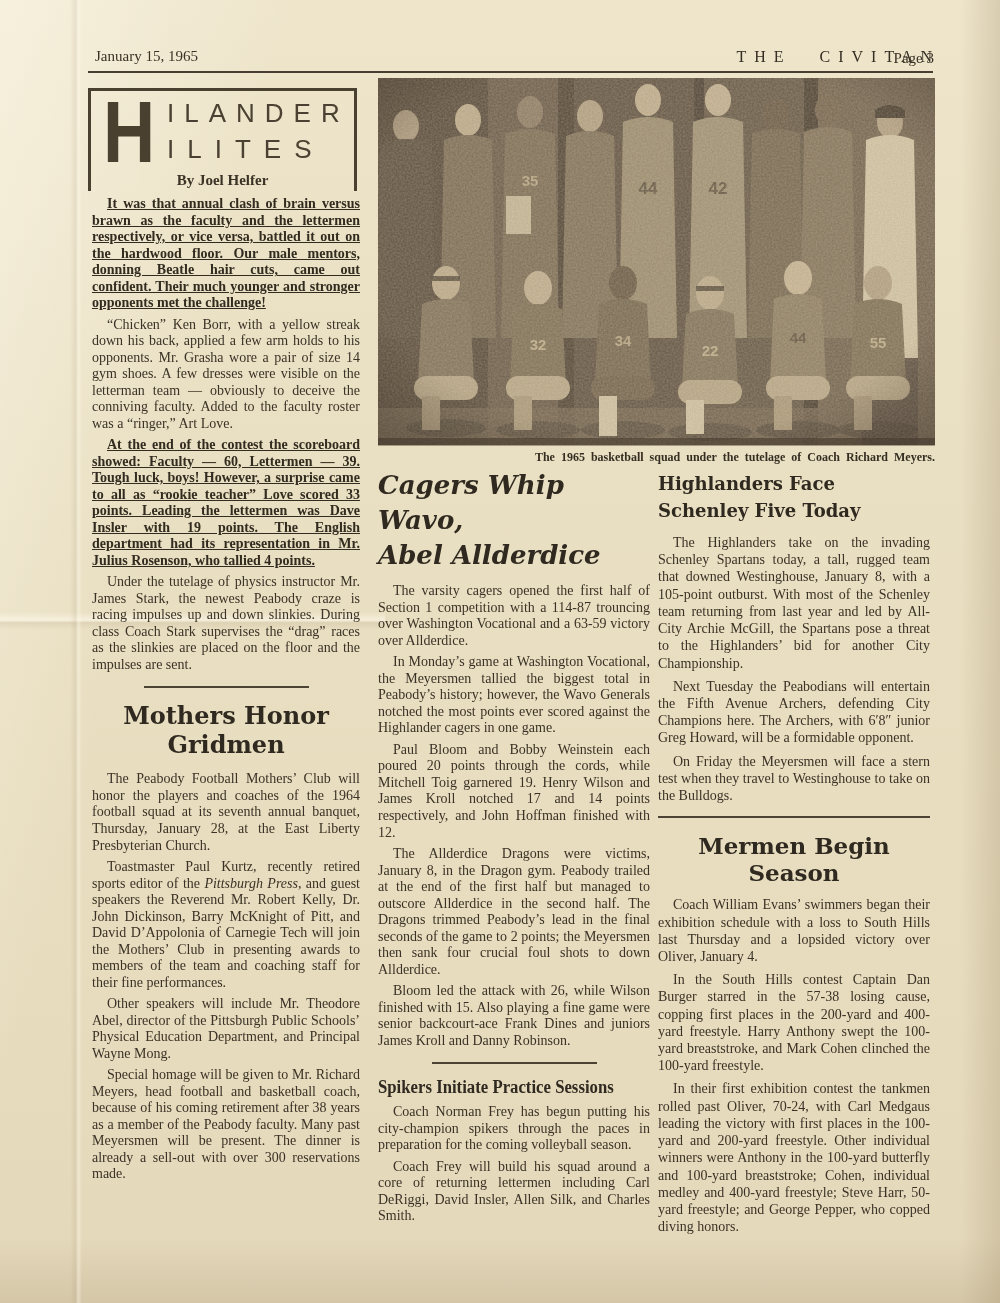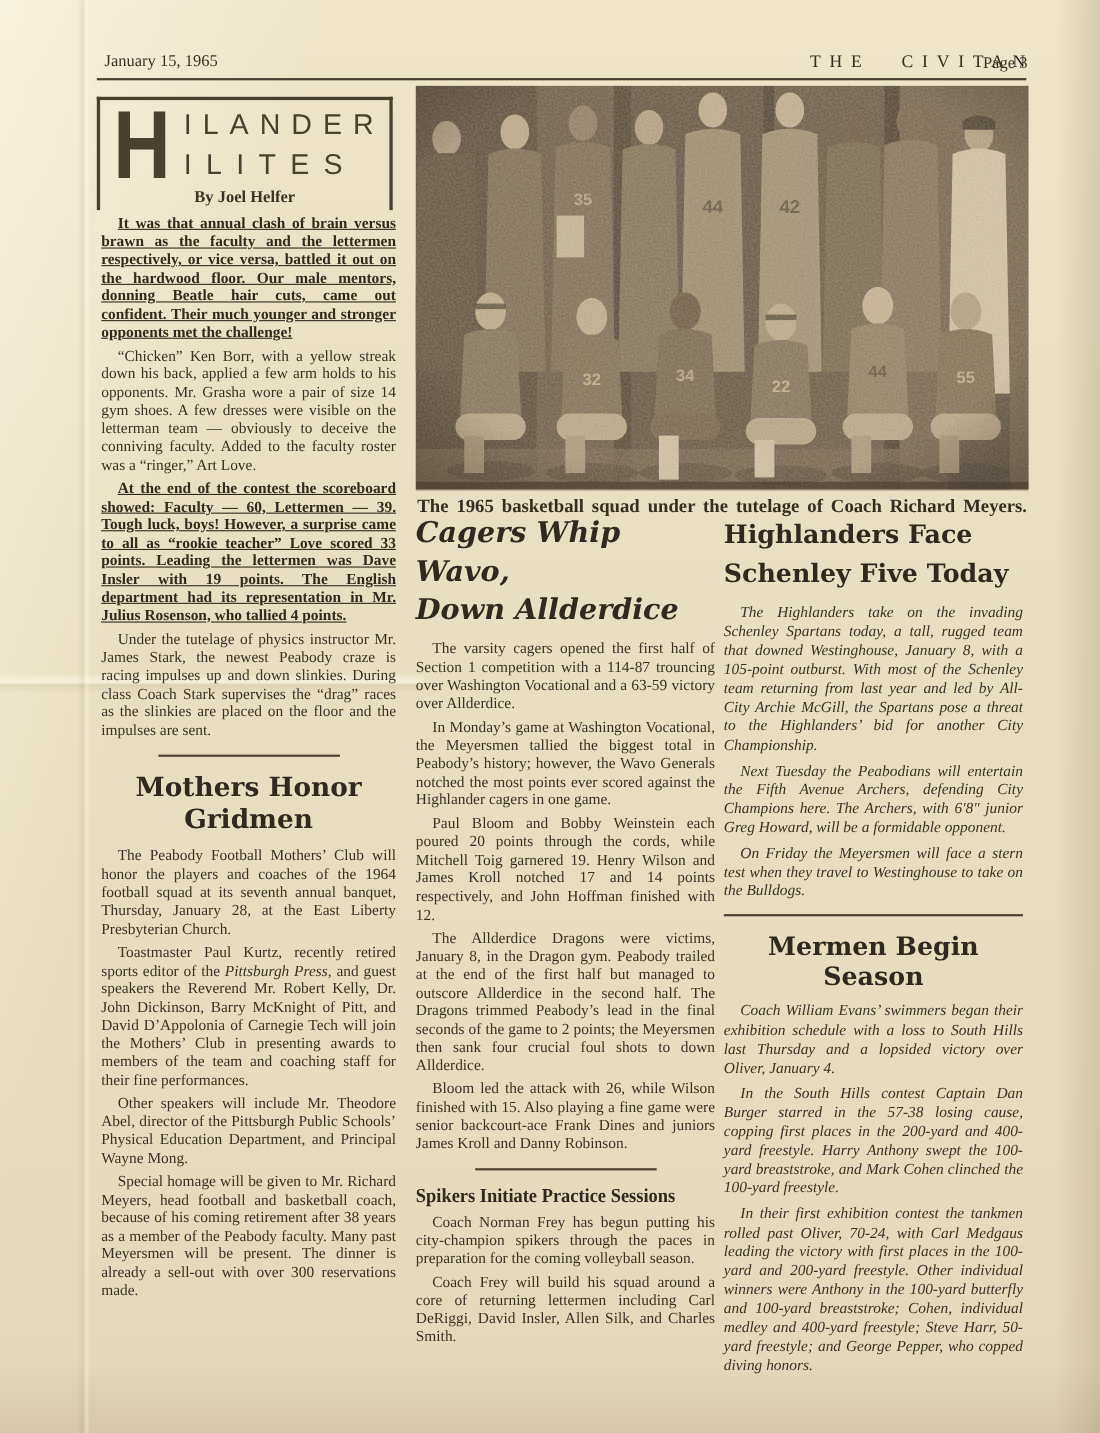--- a/index.html
+++ b/index.html
@@ -59,40 +59,40 @@
   
   .col{position:absolute;color:#3a3226;}
   .col p{
     margin:0 0 5px 0;text-align:justify;text-indent:15px;
     font-size:14px;line-height:1.18;
   }
   .col p.b{font-weight:bold;color:#322b1f;text-decoration:underline;}
   .col-left{left:92px;top:196px;width:268px;}
   .col-mid{left:378px;top:468px;width:272px;}
   .col-right{left:658px;top:470px;width:272px;}
-  .col-right p{line-height:1.23;margin-bottom:6px;font-style:italic;}
+  .col-right p{line-height:1.23;margin-bottom:6px;}
   .rule-short{width:165px;height:2px;background:#4c4334;margin:13px auto 13px auto;}
   .rule-full{width:100%;height:2px;background:#4c4334;margin:12px auto 14px auto;}
   
   .hl{font-family:"DejaVu Serif",serif;font-weight:bold;color:#2f2920;}
   .hl-cagers{font-style:italic;font-size:26px;line-height:1.35;margin:0 0 10px 0;}
-  .hl-two{font-size:23px;line-height:1.5;margin:0 0 10px 0;}
+  .hl-two{font-size:18px;line-height:1.5;margin:0 0 10px 0;}
   .hl-mothers{font-size:24px;text-align:center;margin:0 0 12px 0;}
   .hl-mermen{font-size:23px;margin:0 0 10px 0;text-align:center;}
   .hl-spikers{
     font-family:"Liberation Serif",serif;font-weight:bold;font-size:18px;color:#2f2920;
     white-space:nowrap;transform:scaleX(0.93);transform-origin:left;
     margin:0 0 6px 0;
   }
   .ital{font-style:italic;}
   
   .photo{position:absolute;left:378px;top:78px;width:557px;height:367px;box-shadow:0 1px 0 rgba(60,48,32,0.4);}
   .caption{
-    position:absolute;left:378px;top:450px;width:557px;text-align:center;
-    font-weight:bold;font-size:17px;color:#352e22;word-spacing:3px;
+    position:absolute;left:378px;top:450px;width:557px;text-align:right;
+    font-weight:bold;font-size:12px;color:#352e22;word-spacing:3px;
   }
 </style>
 </head>
 <body>
 
 <div class="page">
   <div class="crease-h"></div>
   <div class="crease-v"></div>
 
   <div class="hdr-date">January 15, 1965</div>
@@ -238,21 +238,21 @@
 
     <p>The Peabody Football Mothers’ Club will honor the players and coaches of the 1964 football squad at its seventh annual banquet, Thursday, January 28, at the East Liberty Presbyterian Church.</p>
     <p><span>Toastmaster Paul Kurtz, recently retired sports editor of the </span><span class="ital">Pittsburgh Press,</span><span> and guest speakers the Reverend Mr. Robert Kelly, Dr. John Dickinson, Barry McKnight of Pitt, and David D’Appolonia of Carnegie Tech will join the Mothers’ Club in presenting awards to members of the team and coaching staff for their fine performances.</span></p>
     <p>Other speakers will include Mr. Theodore Abel, director of the Pittsburgh Public Schools’ Physical Education Department, and Principal Wayne Mong.</p>
     <p>Special homage will be given to Mr. Richard Meyers, head football and basketball coach, because of his coming retirement after 38 years as a member of the Peabody faculty. Many past Meyersmen will be present. The dinner is already a sell-out with over 300 reservations made.</p>
   </div>
 
   <div class="col col-mid">
     <h1 class="hl hl-cagers">
       <span>Cagers Whip Wavo,</span><br>
-      <span>Down Allderdice</span>
+      <span>Abel Allderdice</span>
     </h1>
     <p>The varsity cagers opened the first half of Section 1 competition with a 114-87 trouncing over Washington Vocational and a 63-59 victory over Allderdice.</p>
     <p>In Monday’s game at Washington Vocational, the Meyersmen tallied the biggest total in Peabody’s history; however, the Wavo Generals notched the most points ever scored against the Highlander cagers in one game.</p>
     <p>Paul Bloom and Bobby Weinstein each poured 20 points through the cords, while Mitchell Toig garnered 19. Henry Wilson and James Kroll notched 17 and 14 points respectively, and John Hoffman finished with 12.</p>
     <p>The Allderdice Dragons were victims, January 8, in the Dragon gym. Peabody trailed at the end of the first half but managed to outscore Allderdice in the second half. The Dragons trimmed Peabody’s lead in the final seconds of the game to 2 points; the Meyersmen then sank four crucial foul shots to down Allderdice.</p>
     <p>Bloom led the attack with 26, while Wilson finished with 15. Also playing a fine game were senior backcourt-ace Frank Dines and juniors James Kroll and Danny Robinson.</p>
 
     <div class="rule-short"></div>
     <h2 class="hl-spikers">Spikers Initiate Practice Sessions</h2>
     <p>Coach Norman Frey has begun putting his city-champion spikers through the paces in preparation for the coming volleyball season.</p>

